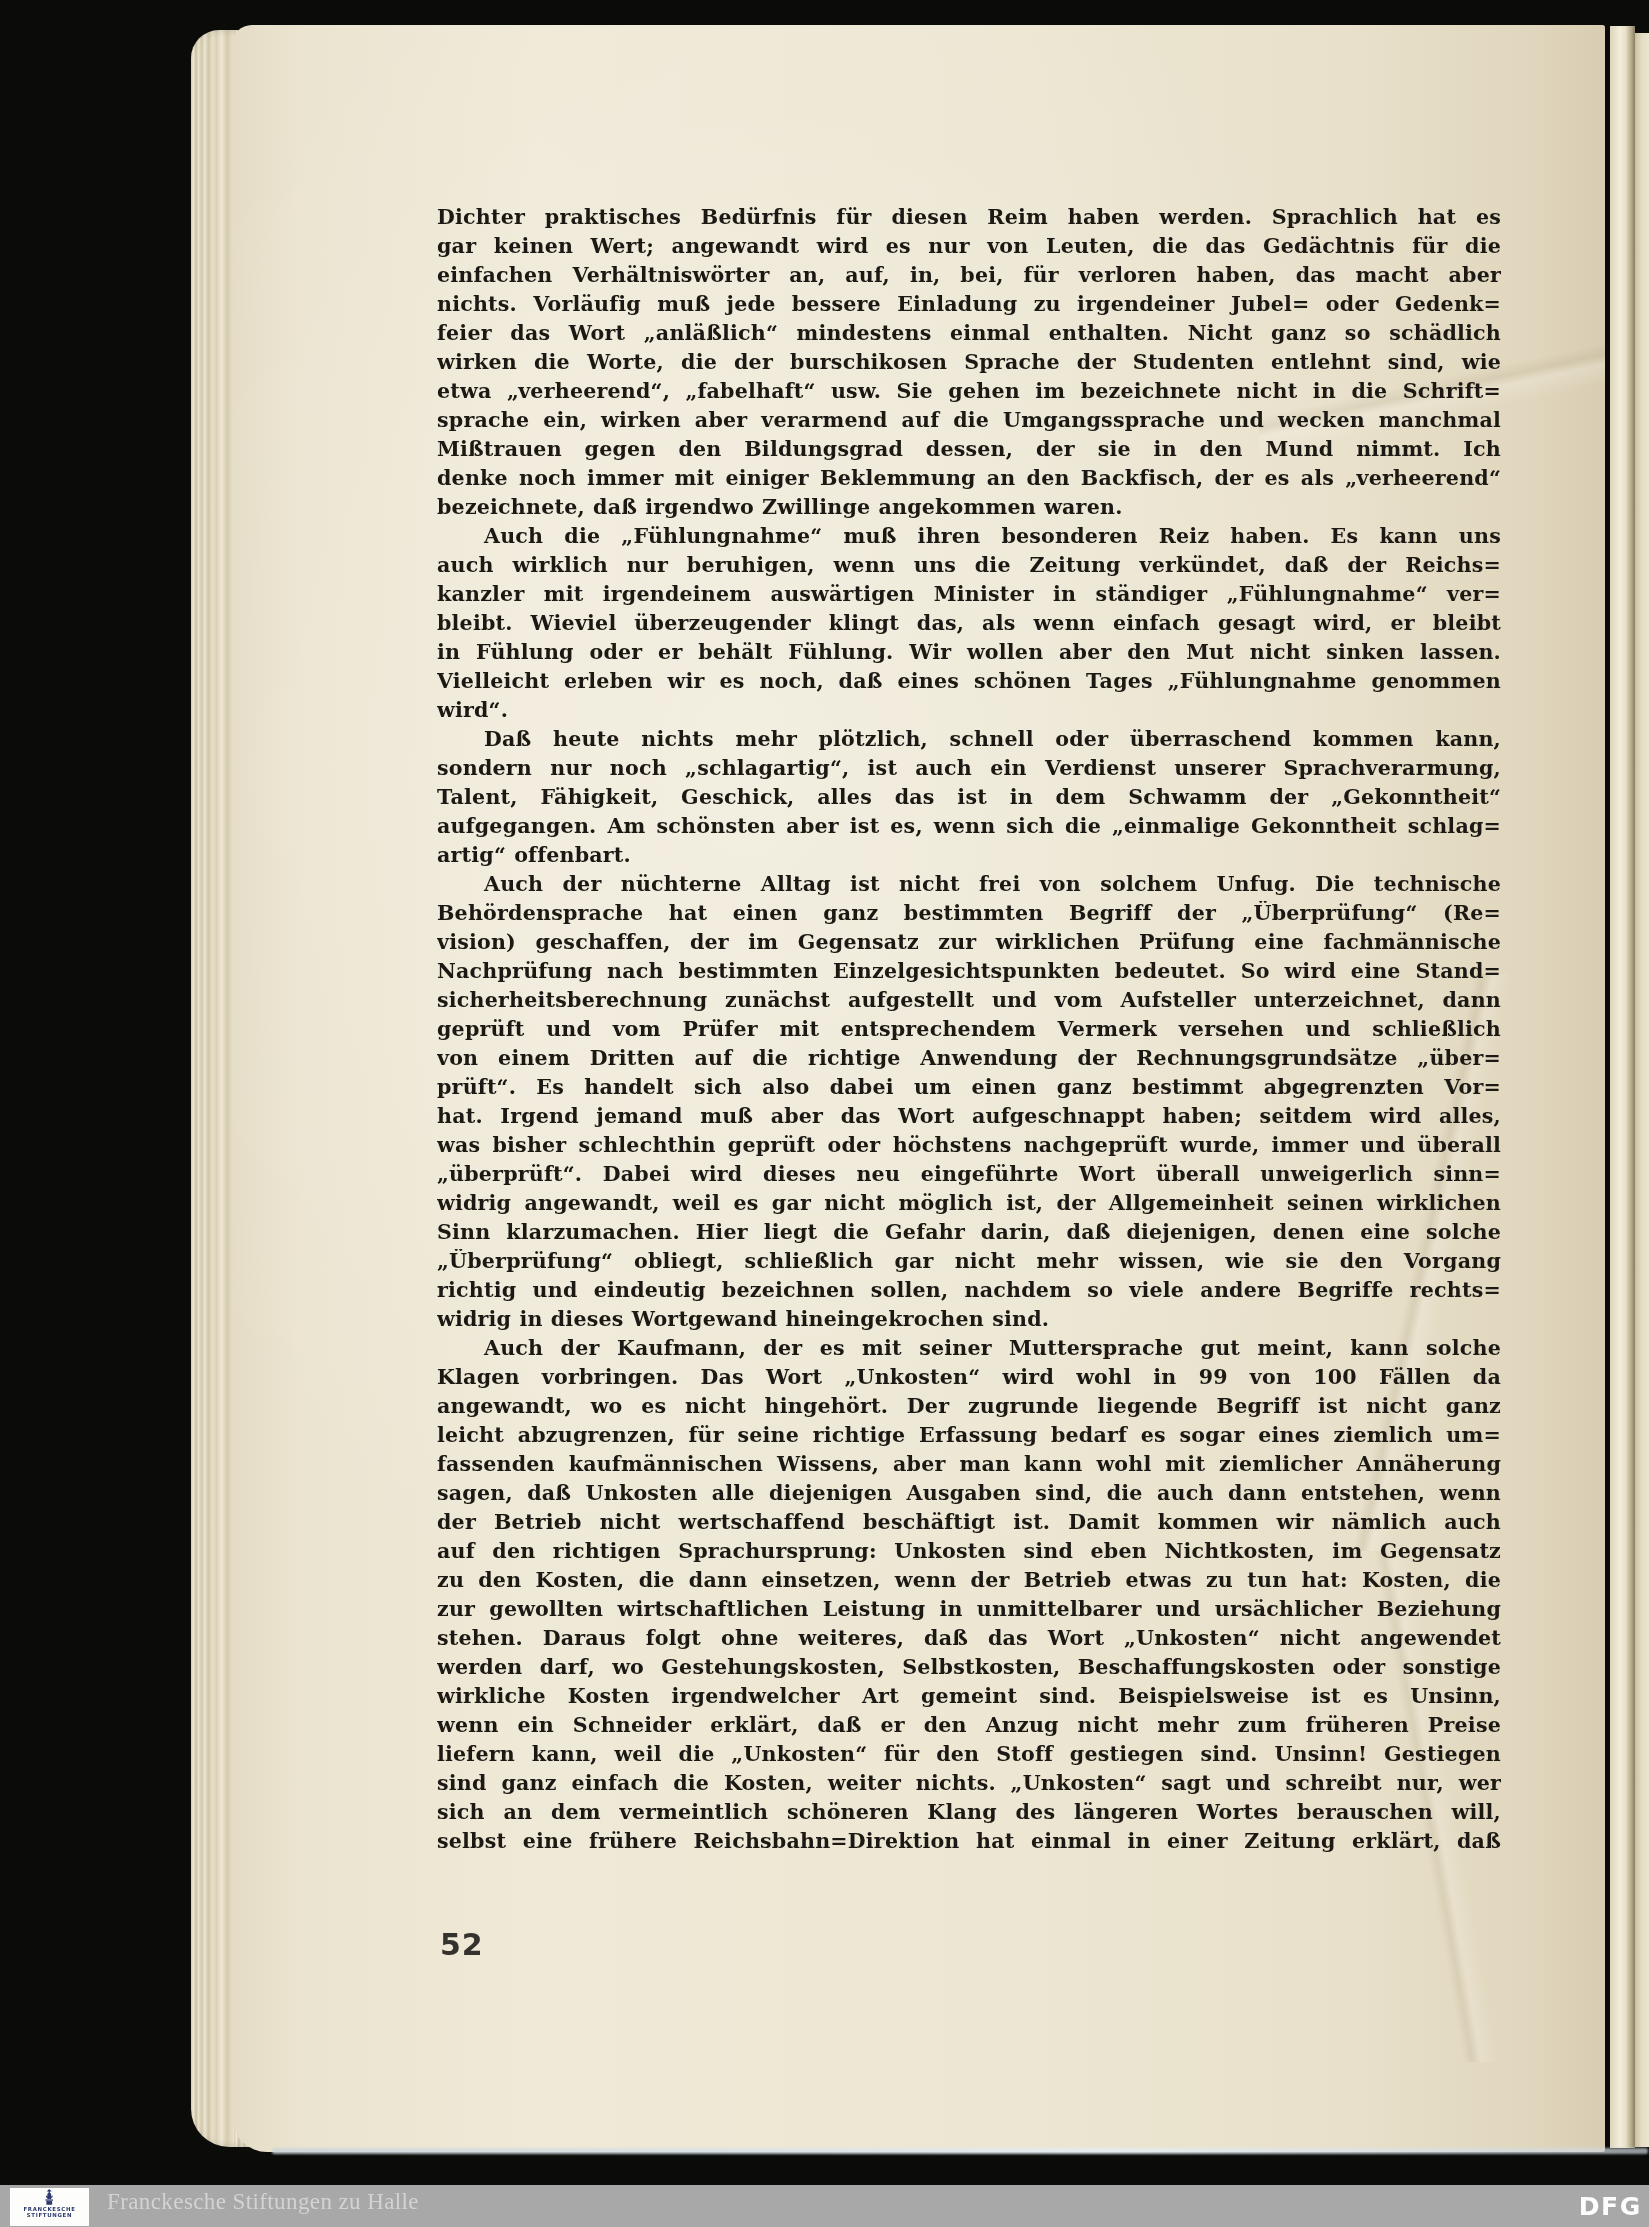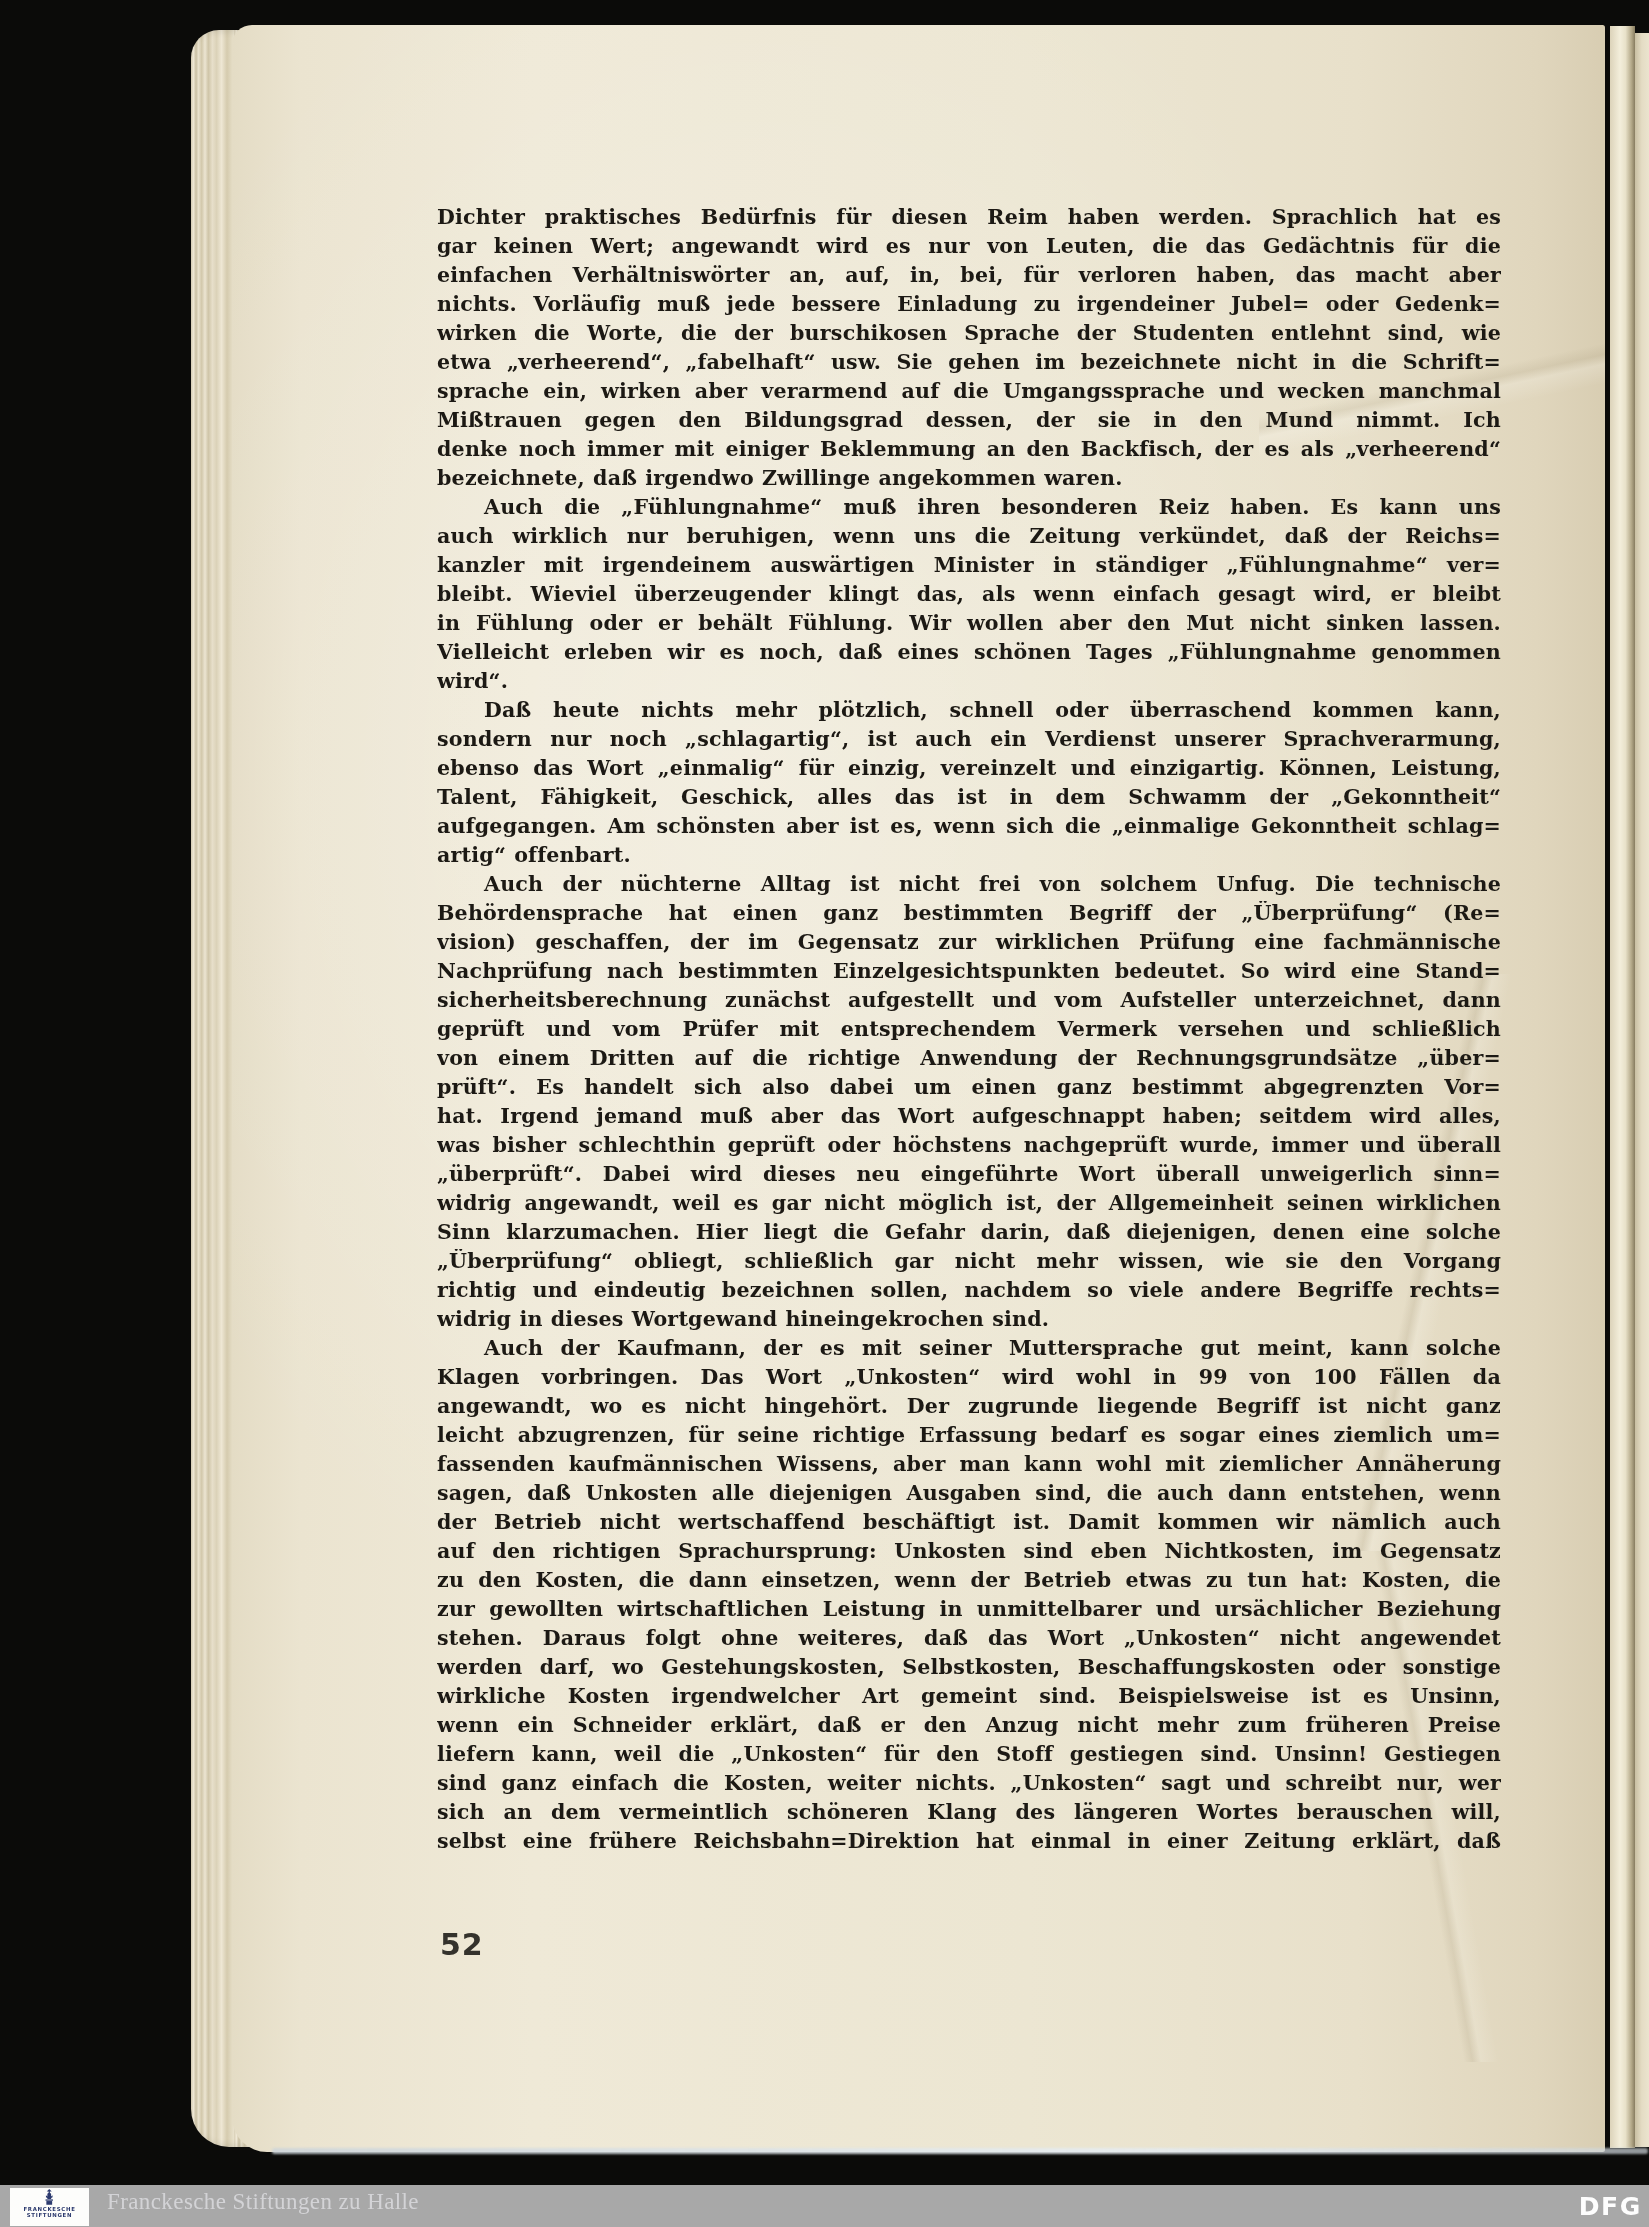--- a/index.html
+++ b/index.html
@@ -64,40 +64,40 @@
   <div class="page-stack"></div>
 
   <div class="page">
     <div class="page-creases"></div>
     <div class="text-block">
         <div>
           <div class="line">Dichter praktisches Bedürfnis für diesen Reim haben werden. Sprachlich hat es</div>
           <div class="line">gar keinen Wert; angewandt wird es nur von Leuten, die das Gedächtnis für die</div>
           <div class="line">einfachen Verhältniswörter an, auf, in, bei, für verloren haben, das macht aber</div>
           <div class="line">nichts. Vorläufig muß jede bessere Einladung zu irgendeiner Jubel= oder Gedenk=</div>
+          <div class="line">feier das Wort „anläßlich“ mindestens einmal enthalten. Nicht ganz so schädlich</div>
           <div class="line">wirken die Worte, die der burschikosen Sprache der Studenten entlehnt sind, wie</div>
           <div class="line">etwa „verheerend“, „fabelhaft“ usw. Sie gehen im bezeichnete nicht in die Schrift=</div>
           <div class="line">sprache ein, wirken aber verarmend auf die Umgangssprache und wecken manchmal</div>
           <div class="line">Mißtrauen gegen den Bildungsgrad dessen, der sie in den Mund nimmt. Ich</div>
           <div class="line">denke noch immer mit einiger Beklemmung an den Backfisch, der es als „verheerend“</div>
           <div class="line flush">bezeichnete, daß irgendwo Zwillinge angekommen waren.</div>
         </div>
         <div>
           <div class="line indent">Auch die „Fühlungnahme“ muß ihren besonderen Reiz haben. Es kann uns</div>
           <div class="line">auch wirklich nur beruhigen, wenn uns die Zeitung verkündet, daß der Reichs=</div>
           <div class="line">kanzler mit irgendeinem auswärtigen Minister in ständiger „Fühlungnahme“ ver=</div>
           <div class="line">bleibt. Wieviel überzeugender klingt das, als wenn einfach gesagt wird, er bleibt</div>
           <div class="line">in Fühlung oder er behält Fühlung. Wir wollen aber den Mut nicht sinken lassen.</div>
           <div class="line">Vielleicht erleben wir es noch, daß eines schönen Tages „Fühlungnahme genommen</div>
           <div class="line flush">wird“.</div>
         </div>
         <div>
           <div class="line indent">Daß heute nichts mehr plötzlich, schnell oder überraschend kommen kann,</div>
           <div class="line">sondern nur noch „schlagartig“, ist auch ein Verdienst unserer Sprachverarmung,</div>
-          <div class="line">ebenso das Wort „einmalig“ für einzig, vereinzelt und einzigartig. Können, Leistung,</div>
           <div class="line">Talent, Fähigkeit, Geschick, alles das ist in dem Schwamm der „Gekonntheit“</div>
           <div class="line">aufgegangen. Am schönsten aber ist es, wenn sich die „einmalige Gekonntheit schlag=</div>
           <div class="line flush">artig“ offenbart.</div>
         </div>
         <div>
           <div class="line indent">Auch der nüchterne Alltag ist nicht frei von solchem Unfug. Die technische</div>
           <div class="line">Behördensprache hat einen ganz bestimmten Begriff der „Überprüfung“ (Re=</div>
           <div class="line">vision) geschaffen, der im Gegensatz zur wirklichen Prüfung eine fachmännische</div>
           <div class="line">Nachprüfung nach bestimmten Einzelgesichtspunkten bedeutet. So wird eine Stand=</div>
           <div class="line">sicherheitsberechnung zunächst aufgestellt und vom Aufsteller unterzeichnet, dann</div>

